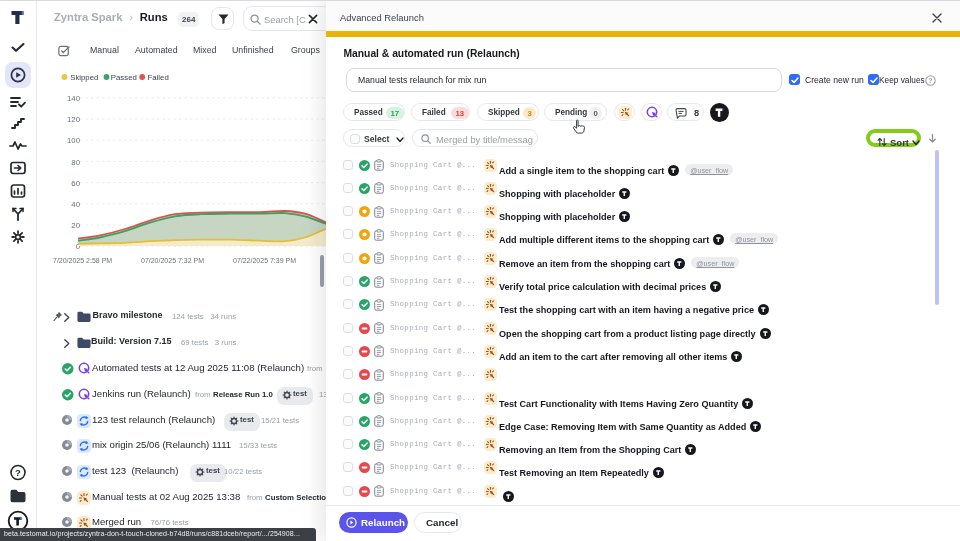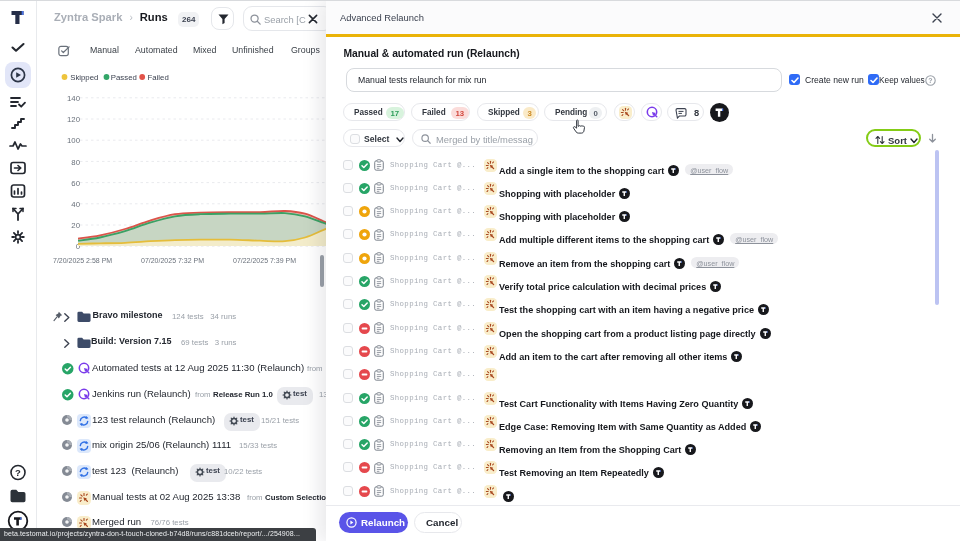--- a/index.html
+++ b/index.html
@@ -38,21 +38,21 @@
   .lrow .t { position:absolute; top:6px; white-space:nowrap; }
   .lrow .g { color:#9aa0a8; font-size:7.8px; font-weight:400; }
   .lrow .b { color:#23272f; font-size:7.8px; font-weight:700; }
   .chip-test { position:absolute; background:#e9eaee; border-radius:7px; height:18px;
     font-size:7.8px; color:#3c4250; font-weight:600; padding:2px 6px 0 16px; top:5px; }
 
   
   #modal { position:absolute; left:326px; top:0; width:634px; height:541px; background:#fff;
     box-shadow:-6px 0 18px rgba(20,24,40,.10); z-index:10; }
   #mhead { position:absolute; left:0; top:0; width:634px; height:37px; background:#fbfbfc;
-    border-bottom:3px solid #eab308; }
+    border-bottom:6px solid #eab308; }
   #mhead .ttl { position:absolute; left:14px; top:12px; font-size:9.4px; color:#3c4250; }
   #mtitle { position:absolute; left:17.5px; top:48px; font-size:10.3px; font-weight:700; color:#16181d; }
   #minput { position:absolute; left:20px; top:68px; width:436px; height:24px;
     border:1px solid #d7dade; border-radius:8px; font-size:8.7px; color:#23272f;
     padding-left:11px; line-height:22px; background:#fff; }
   .cbx { position:absolute; width:11px; height:11px; background:#2f6bf6; border-radius:3px; }
   .cbx svg { position:absolute; left:1.5px; top:2.5px; }
   .cbl { position:absolute; font-size:8.6px; color:#23272f; }
 
   .chip { position:absolute; top:103px; height:18px; border:1px solid #e7e8ec; border-radius:9px;
@@ -302,21 +302,21 @@
   <span class="t g" style="left:144px;top:8px">69 tests&nbsp;&nbsp;&nbsp;3 runs</span>
 </div>
 
 <div class="lrow" style="top:356px">
   <svg width="12" height="12" style="position:absolute;left:25px;top:7px">
       <use href="#gcheck"></use>
     </svg>
   <svg width="13" height="13" style="position:absolute;left:41px;top:6px">
       <use href="#pauto"></use>
     </svg>
-  <span class="t" style="left:55px">Automated tests at 12 Aug 2025 11:30 (Relaunch)</span>
+  <span class="t" style="left:55px">Automated tests at 12 Aug 2025 11:08 (Relaunch)</span>
   <span class="t g" style="left:270px;top:8px">from</span>
 </div>
 
 <div class="lrow" style="top:382px">
   <svg width="12" height="12" style="position:absolute;left:25px;top:7px">
       <use href="#gcheck"></use>
     </svg>
   <svg width="13" height="13" style="position:absolute;left:41px;top:6px">
       <use href="#pauto"></use>
     </svg>
@@ -472,21 +472,21 @@
     </svg>
   </div>
   <div style="position:absolute;left:86px;top:129px;width:126px;height:18px;border:1px solid #e7e8ec;border-radius:9px;background:#fff">
     <svg width="10" height="10" viewBox="0 0 13 13" style="position:absolute;left:8px;top:4px">
       <circle cx="5.4" cy="5.4" r="4.2" fill="none" stroke="#8d929b" stroke-width="1.5"></circle>
       <path d="M8.6 8.6 L12 12" stroke="#8d929b" stroke-width="1.5" stroke-linecap="round"></path>
     </svg>
     <span style="position:absolute;left:23px;top:3.5px;font-size:9.4px;color:#9aa0a8">Merged by title/messag</span>
   </div>
 
-  <div style="position:absolute;left:540px;top:129px;width:55px;height:18px;border:2px solid #84cc16;border-radius:9px;background:#fff">
+  <div style="position:absolute;left:540px;top:129px;width:55px;height:18px;border:4px solid #84cc16;border-radius:9px;background:#fff">
     <svg width="10" height="10" viewBox="0 0 10 10" style="position:absolute;left:7px;top:4px">
       <path d="M2.8 8.5 V1.5 M2.8 1.5 L1 3.3 M2.8 1.5 L4.6 3.3" fill="none" stroke="#32373f" stroke-width="1.1" stroke-linecap="round" stroke-linejoin="round"></path>
       <path d="M7.2 1.5 V8.5 M7.2 8.5 L5.4 6.7 M7.2 8.5 L9 6.7" fill="none" stroke="#32373f" stroke-width="1.1" stroke-linecap="round" stroke-linejoin="round"></path>
     </svg>
     <span style="position:absolute;left:20px;top:3.5px;font-size:9.5px;font-weight:600;color:#32373f">Sort</span>
     <svg width="8" height="6" viewBox="0 0 8 6" style="position:absolute;left:42px;top:7px">
       <path d="M1 1 L4 4.5 L7 1" fill="none" stroke="#23272f" stroke-width="1.4" stroke-linecap="round" stroke-linejoin="round"></path>
     </svg>
   </div>
   <svg width="11" height="11" viewBox="0 0 11 11" style="position:absolute;left:601px;top:133px">

